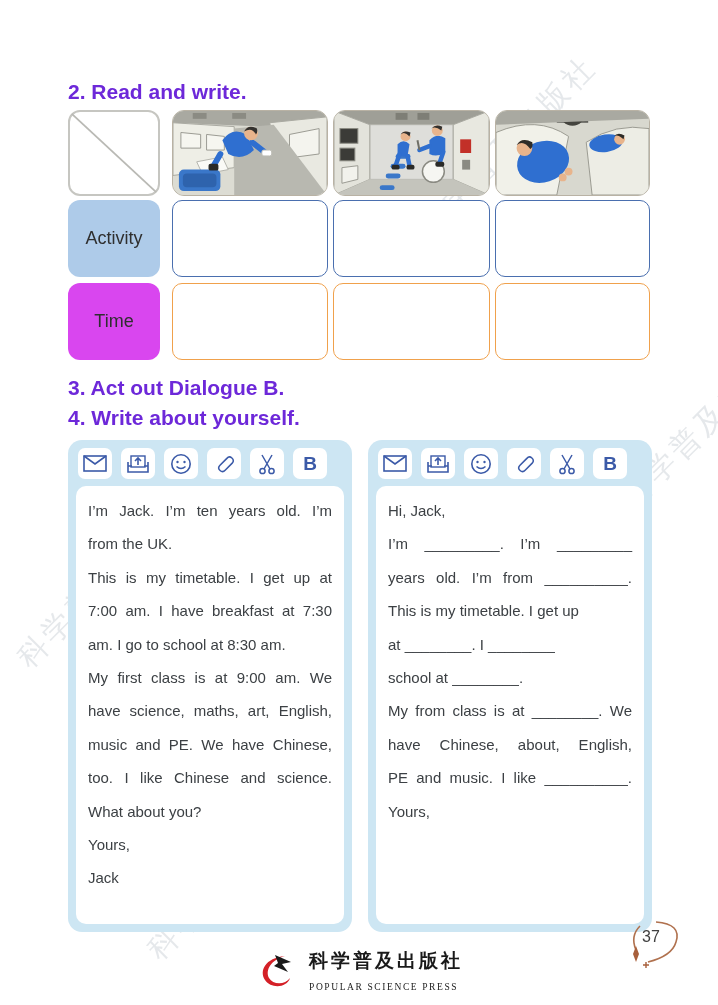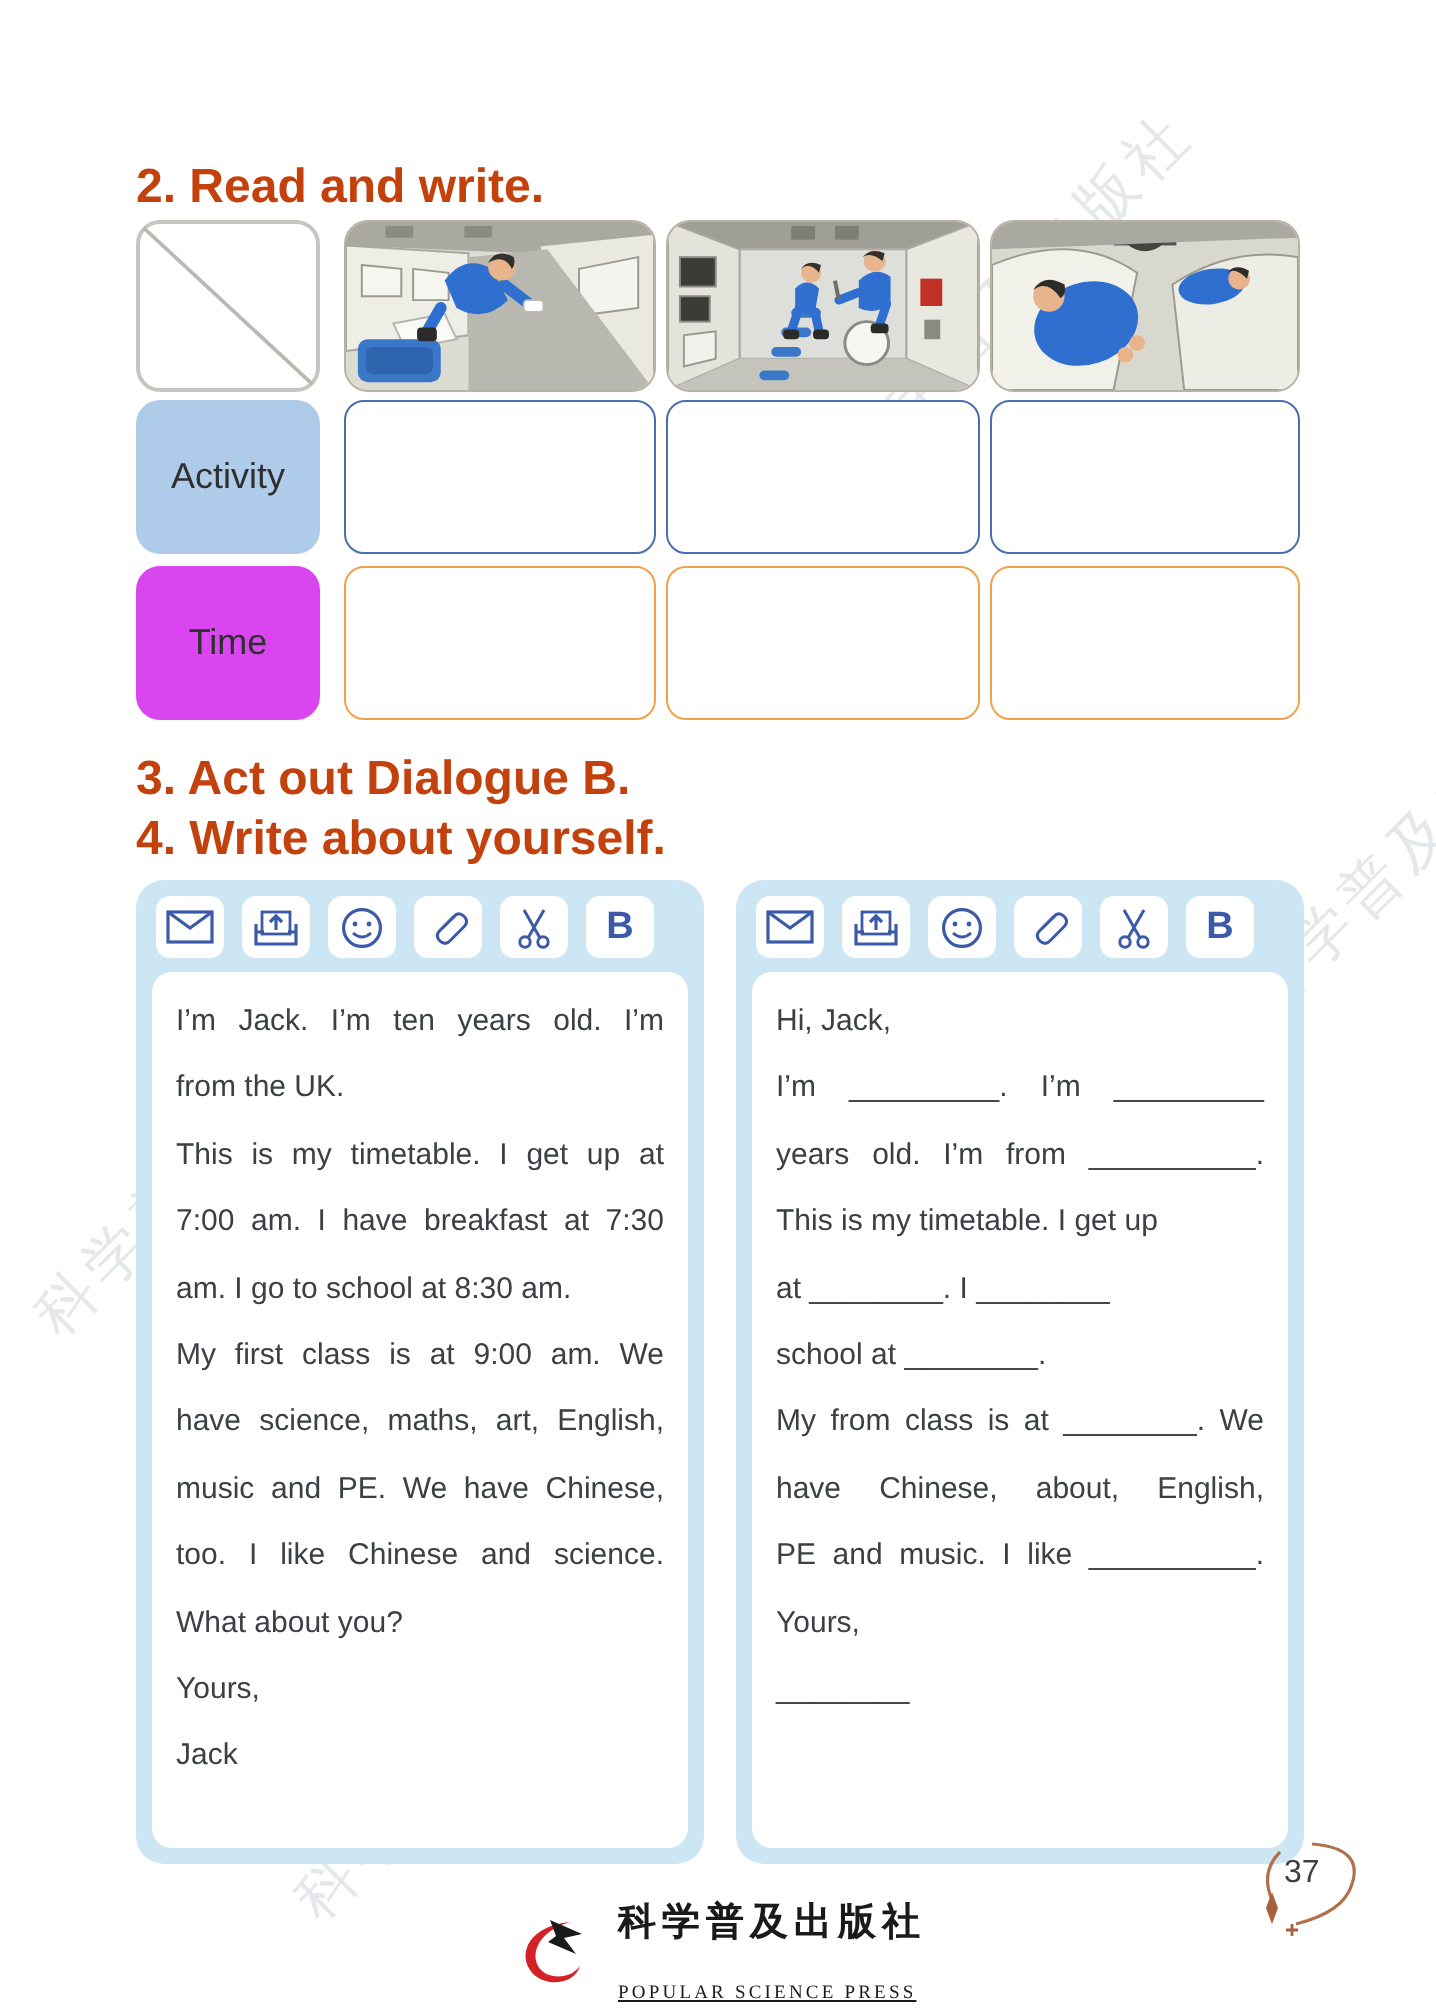--- a/index.html
+++ b/index.html
@@ -9,21 +9,21 @@
   
   .wm{position:absolute;color:#b7bfc7;opacity:.35;font-size:30px;letter-spacing:4px;
       transform:rotate(-45deg);white-space:nowrap;pointer-events:none;}
   .wm1{left:388px;top:125px}
   .wm2{left:592px;top:398px}
   .wm3{left:-12px;top:558px}
   .wm4{left:398px;top:606px}
   .wm5{left:118px;top:850px}
 
   
-  .hd{position:absolute;left:68px;color:#c2410c;font-weight:bold;font-size:24px;}
+  .hd{position:absolute;left:68px;color:#6d28d9;font-weight:bold;font-size:21px;}
   .hd2{top:80px}.hd3{top:376px}.hd4{top:406px}
 
   
   .c0{left:68px;width:92px}.c1{left:172px;width:156px}.c2{left:333px;width:157px}.c3{left:495px;width:155px}
   .rimg{top:110px;height:86px}.ract{top:200px;height:77px}.rtim{top:283px;height:77px}
   .cell{position:absolute;box-sizing:border-box;}
   .corner{background:#fff;border:2px solid #c6c6c1;border-radius:12px;}
   .photo{border-radius:12px;overflow:hidden;border:1px solid #b9b2a4;background:#dcdcd3;}
   .photo svg{display:block;width:100%;height:100%;}
   .rowlab{border-radius:12px;display:flex;align-items:center;justify-content:center;
@@ -43,21 +43,21 @@
   .mailbox{position:absolute;left:8px;right:8px;top:46px;bottom:8px;background:#fff;
            border-radius:10px;padding:8px 12px;overflow:hidden;}
   .mline{font-size:15px;line-height:33.4px;color:#3c4044;white-space:normal;}
   .mline.j{text-align:justify;text-align-last:justify;}
 
   
   .footer{position:absolute;left:0;right:0;top:948px;display:flex;justify-content:center;
           align-items:center;gap:10px;}
   .pub{display:flex;flex-direction:column;}
   .pub-cn{font-size:19px;font-weight:bold;color:#1a1a1a;letter-spacing:3px;}
-  .pub-en{font-size:9.5px;color:#1a1a1a;font-family:"Liberation Serif",serif;letter-spacing:1.6px;margin-top:18px;text-decoration:underline;}
+  .pub-en{font-size:9.5px;color:#1a1a1a;font-family:"Liberation Serif",serif;letter-spacing:1.6px;margin-top:8px;}
 
   
   .pageno{position:absolute;left:620px;top:916px;width:68px;height:60px;}
   .pageno .num{position:absolute;left:22px;top:12px;font-size:16px;color:#3f3f3f;font-weight:500;}
 </style>
 </head>
 <body>
 
 <div class="page">
 
@@ -267,21 +267,20 @@
         <div class="mline">Hi, Jack,</div>
         <div class="mline j">I’m _________. I’m _________</div>
         <div class="mline j">years old. I’m from __________.</div>
         <div class="mline">This is my timetable. I get up</div>
         <div class="mline">at ________. I ________</div>
         <div class="mline">school at ________.</div>
         <div class="mline j">My from class is at ________. We</div>
         <div class="mline j">have Chinese, about, English,</div>
         <div class="mline j">PE and music. I like __________.</div>
         <div class="mline">Yours,</div>
-        <div class="mline">________</div>
       </div>
   </div>
 
   <div class="footer">
     <svg width="44" height="42" viewBox="0 0 44 42">
       <path d="M30,7 C10,9 4,22 10,31 C16,40 32,39 35,29 C30,36 18,36 14,29 C10,21 16,11 30,7 Z" fill="#d42027"></path>
       <path d="M20,6 L36,13 L27,15 L33,23 L19,17 L23,14 Z" fill="#1a1a1a"></path>
     </svg>
     <div class="pub">
       <div class="pub-cn">科学普及出版社</div>

